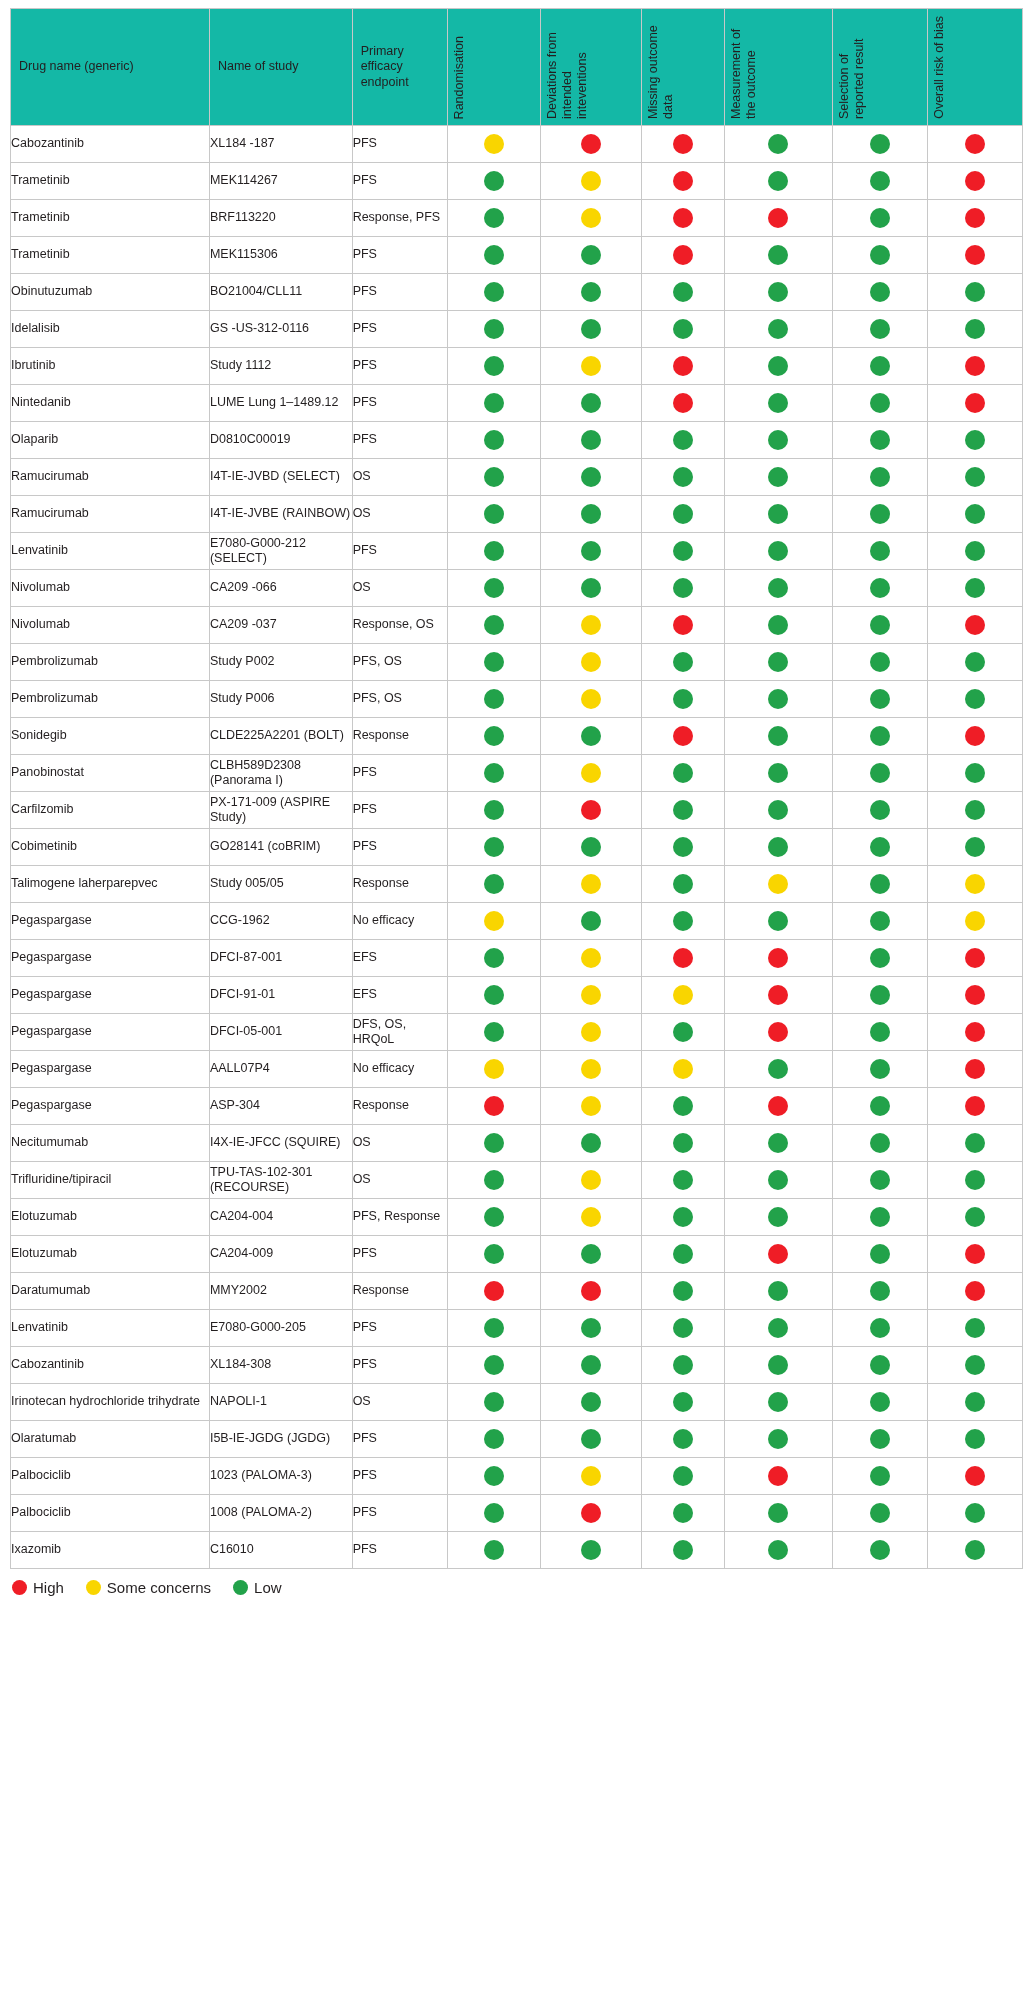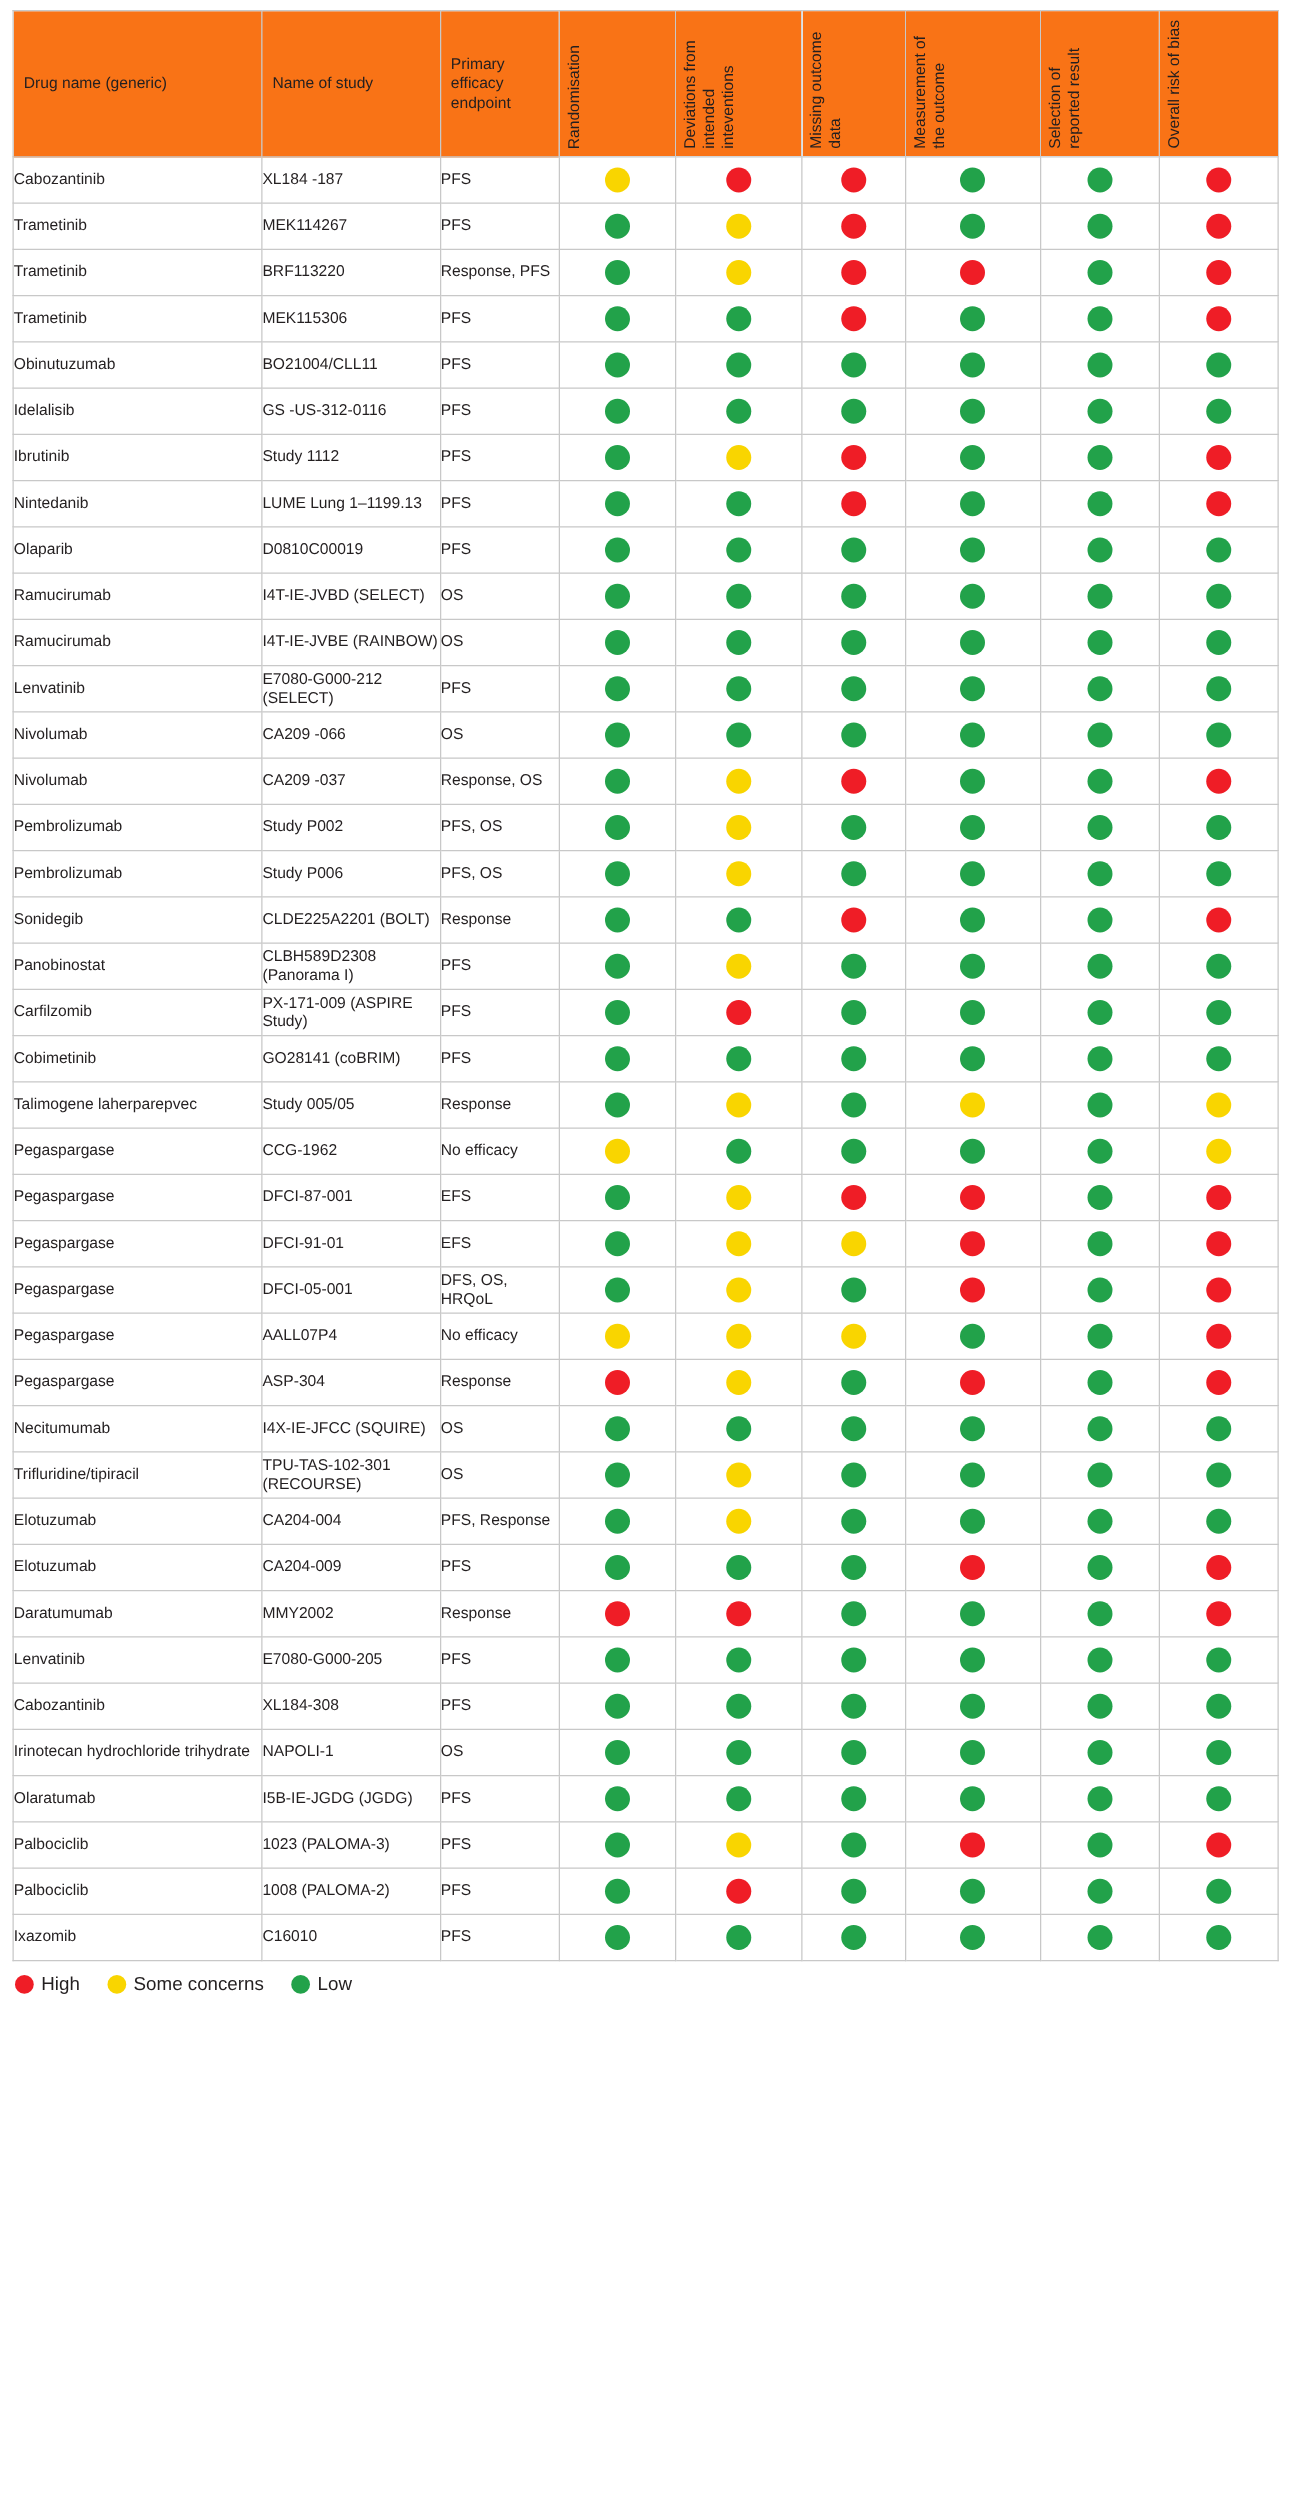--- a/index.html
+++ b/index.html
@@ -34,21 +34,21 @@
   col.c-end    { width: 88px; }
   col.c-dom    { width: 86px; }
   col.c-dom2   { width: 94px; }
   col.c-dom3   { width: 76px; }
   col.c-dom4   { width: 100px; }
   col.c-dom5   { width: 88px; }
   col.c-dom6   { width: 88px; }
 
   thead th {
     height: 116px;
-    background: #f97316;
+    background: #14b8a6;
     font-weight: normal;
     font-size: 12.5px;
     color: #231f20;
     text-align: left;
     vertical-align: bottom;
   }
   thead th.flat {
     padding: 0 8px 0 8px;
     vertical-align: middle;
   }
@@ -250,21 +250,21 @@
           <td class="text">PFS</td>
           <td class="dot-cell"><span class="dot low"></span></td>
           <td class="dot-cell"><span class="dot some"></span></td>
           <td class="dot-cell"><span class="dot high"></span></td>
           <td class="dot-cell"><span class="dot low"></span></td>
           <td class="dot-cell"><span class="dot low"></span></td>
           <td class="dot-cell"><span class="dot high"></span></td>
         </tr>
         <tr>
           <td class="text">Nintedanib</td>
-          <td class="text">LUME Lung 1–1199.13</td>
+          <td class="text">LUME Lung 1–1489.12</td>
           <td class="text">PFS</td>
           <td class="dot-cell"><span class="dot low"></span></td>
           <td class="dot-cell"><span class="dot low"></span></td>
           <td class="dot-cell"><span class="dot high"></span></td>
           <td class="dot-cell"><span class="dot low"></span></td>
           <td class="dot-cell"><span class="dot low"></span></td>
           <td class="dot-cell"><span class="dot high"></span></td>
         </tr>
         <tr>
           <td class="text">Olaparib</td>

